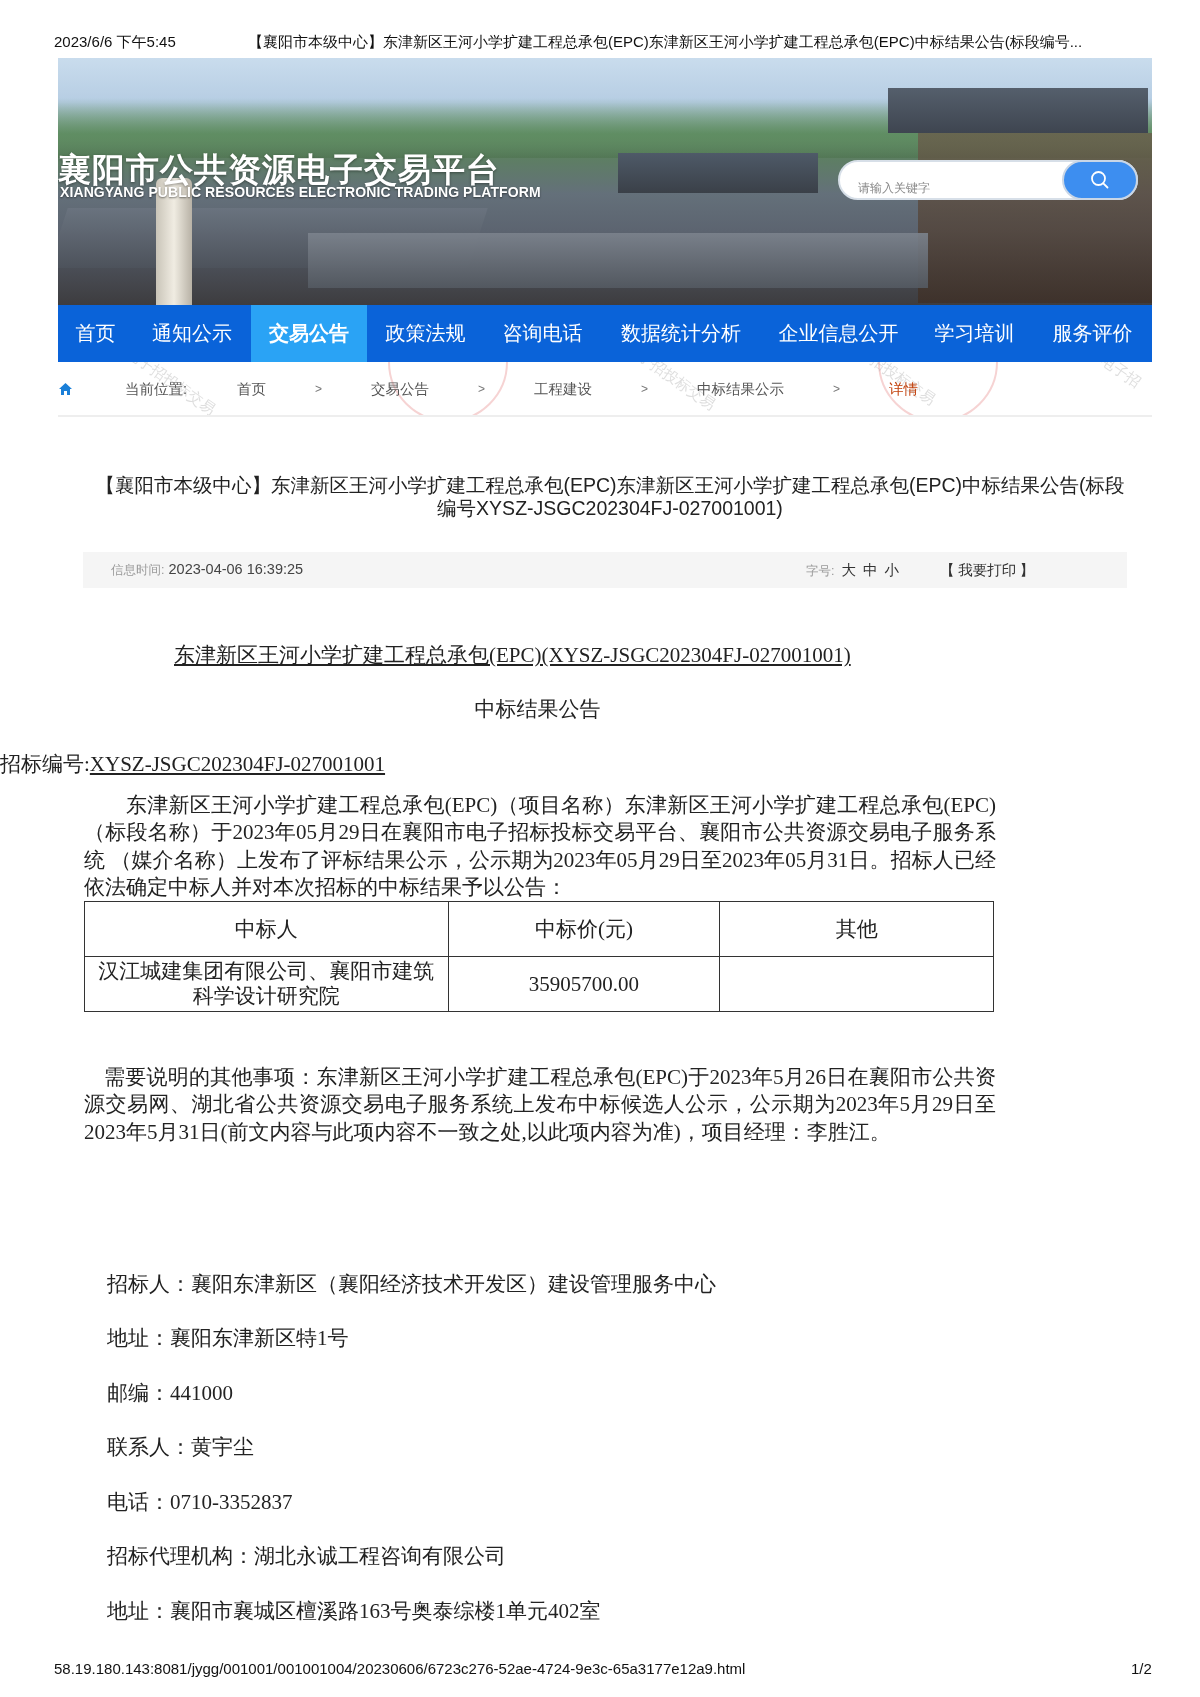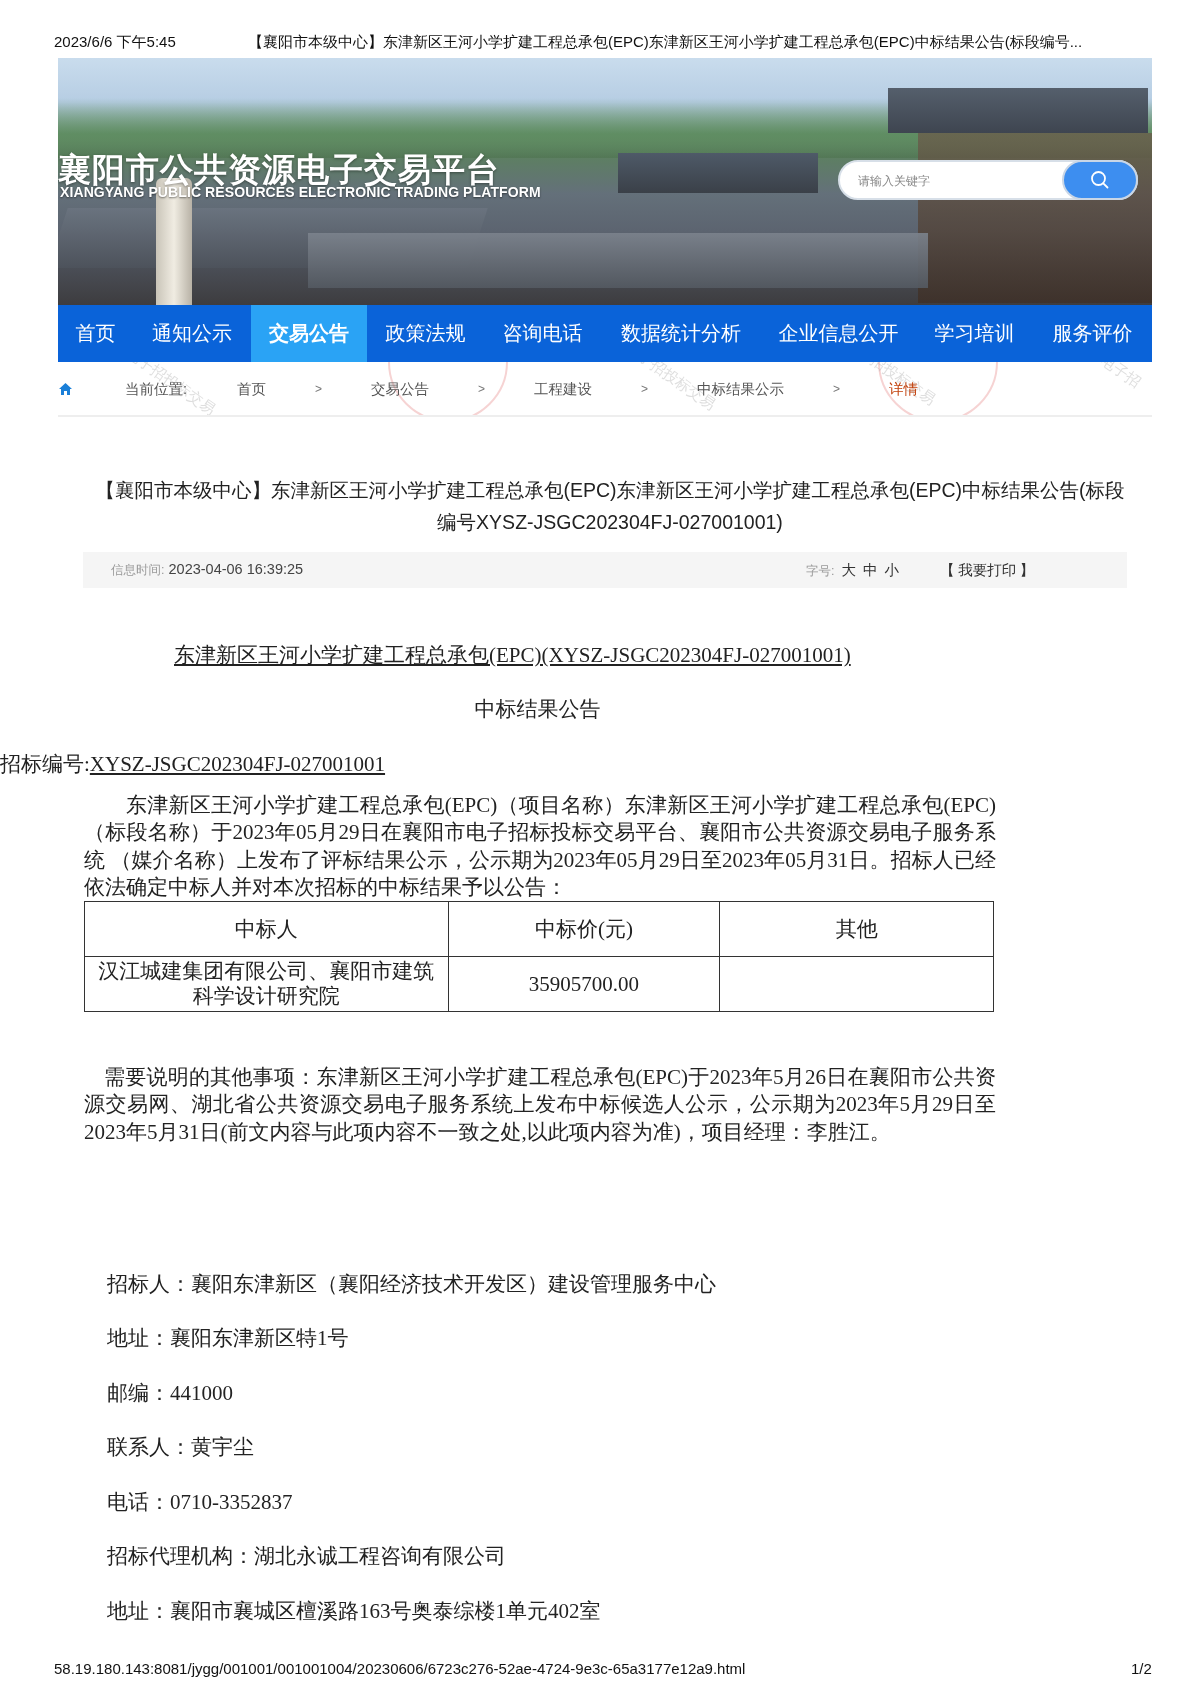--- a/index.html
+++ b/index.html
@@ -17,40 +17,40 @@
   .banner .roof1 { position: absolute; left: 0; top: 150px; width: 420px; height: 60px; background: linear-gradient(180deg,#6b7480,#4d535c); transform: skewX(-18deg); opacity: .85; }
   .banner .roof2 { position: absolute; left: 250px; top: 175px; width: 620px; height: 55px; background: linear-gradient(180deg,#7c838d,#545a62); opacity: .9; }
   .banner .roof3 { position: absolute; left: 560px; top: 95px; width: 200px; height: 40px; background: linear-gradient(180deg,#4e5a68,#3a4048); }
   .banner .roof4 { position: absolute; left: 830px; top: 30px; width: 260px; height: 45px; background: linear-gradient(180deg,#555f6c,#3e4550); }
   .banner .building { position: absolute; left: 860px; top: 75px; width: 234px; height: 170px; background: linear-gradient(180deg,#6b5a4a,#3e2e24); opacity: .75; }
   .banner .pillar { position: absolute; left: 98px; top: 120px; width: 36px; height: 130px; background: linear-gradient(90deg,#c9c4b8,#f0ece2,#b8b2a6); border-radius: 6px 6px 0 0; }
   .banner .trees { position: absolute; left: 0; top: 40px; width: 1094px; height: 60px; background: linear-gradient(180deg, rgba(90,140,90,0) 0%, rgba(80,130,80,.7) 60%, rgba(70,110,70,.4) 100%); }
   .banner .brand-cn { position: absolute; left: 0; top: 90px; font-size: 33px; font-weight: bold; color: #fff; letter-spacing: 1px; text-shadow: 0 1px 3px rgba(0,0,0,.4); }
   .banner .brand-en { position: absolute; left: 2px; top: 126px; font-size: 14px; font-weight: bold; color: #fff; letter-spacing: .1px; text-shadow: 0 1px 2px rgba(0,0,0,.5); }
   .search { position: absolute; left: 780px; top: 102px; width: 300px; height: 40px; background: #fff; border-radius: 20px; border: 2px solid #d7dfe8; }
-  .search input { position: absolute; left: 18px; top: 8px; width: 190px; height: 22px; border: none; outline: none; font-size: 12px; color: #777; background: transparent; font-family: "Liberation Sans", sans-serif; }
+  .search input { position: absolute; left: 18px; top: 15px; width: 190px; height: 22px; border: none; outline: none; font-size: 12px; color: #777; background: transparent; font-family: "Liberation Sans", sans-serif; }
   .search input::placeholder { color: #888; }
   .search .btn { position: absolute; right: -2px; top: -2px; width: 76px; height: 40px; background: #3d8ef0; border-radius: 20px; border: 2px solid #c9d6e6; display: flex; align-items: center; justify-content: center; cursor: pointer; }
 
   .nav { position: absolute; left: 58px; top: 305px; width: 1094px; height: 57px; background: #0a63d9; display: flex; }
   .nav .item { height: 57px; display: flex; align-items: center; justify-content: center; color: #fff; font-size: 20px; cursor: pointer; white-space: nowrap; }
   .nav .item.active { background: #2aa3f5; font-weight: bold; }
 
   .watermark { position: absolute; top: 362px; left: 58px; width: 1094px; height: 55px; overflow: hidden; pointer-events: none; }
   .watermark .seal { position: absolute; width: 120px; height: 120px; border: 2px solid rgba(220,80,80,.25); border-radius: 50%; top: -60px; }
   .watermark .wm-text { position: absolute; font-size: 15px; color: rgba(160,160,160,.35); transform: rotate(35deg); white-space: nowrap; }
 
   .breadcrumb { position: absolute; left: 58px; top: 377px; height: 24px; display: flex; align-items: center; font-size: 14.5px; color: #555; gap: 44px; }
   .breadcrumb .home { margin-right: 8px; display: flex; align-items: center; }
   .breadcrumb .sep { margin: 0 5px; color: #777; font-size: 12px; }
   .breadcrumb .crumb { color: #555; cursor: pointer; }
   .breadcrumb .current { color: #c2410c; }
   .bc-line { position: absolute; left: 58px; top: 415px; width: 1094px; height: 2px; background: #eeeeee; }
 
-  .article-title { position: absolute; left: 90px; top: 474px; width: 1040px; text-align: center; font-size: 19.5px; line-height: 32px; color: #222; }
+  .article-title { position: absolute; left: 90px; top: 474px; width: 1040px; text-align: center; font-size: 19.5px; line-height: 23px; color: #222; }
 
   .infobar { position: absolute; left: 83px; top: 552px; width: 1044px; height: 36px; background: #f5f5f5; font-size: 14.5px; }
   .infobar .lbl { color: #999; font-size: 12.5px; }
   .infobar .time { position: absolute; left: 28px; top: 9px; color: #444; }
   .infobar .font-size { position: absolute; left: 723px; top: 9px; color: #444; }
   .infobar .fs { margin-left: 3px; cursor: pointer; color: #333; }
   .infobar .print { position: absolute; left: 857px; top: 9px; color: #333; cursor: pointer; font-family: Liberation Serif, serif; }
 
   .doc { font-family: "Liberation Serif", "DejaVu Serif", serif; color: #222; }
   .proj-head { position: absolute; left: 174px; top: 641px; font-size: 21px; text-decoration: underline; white-space: nowrap; }

